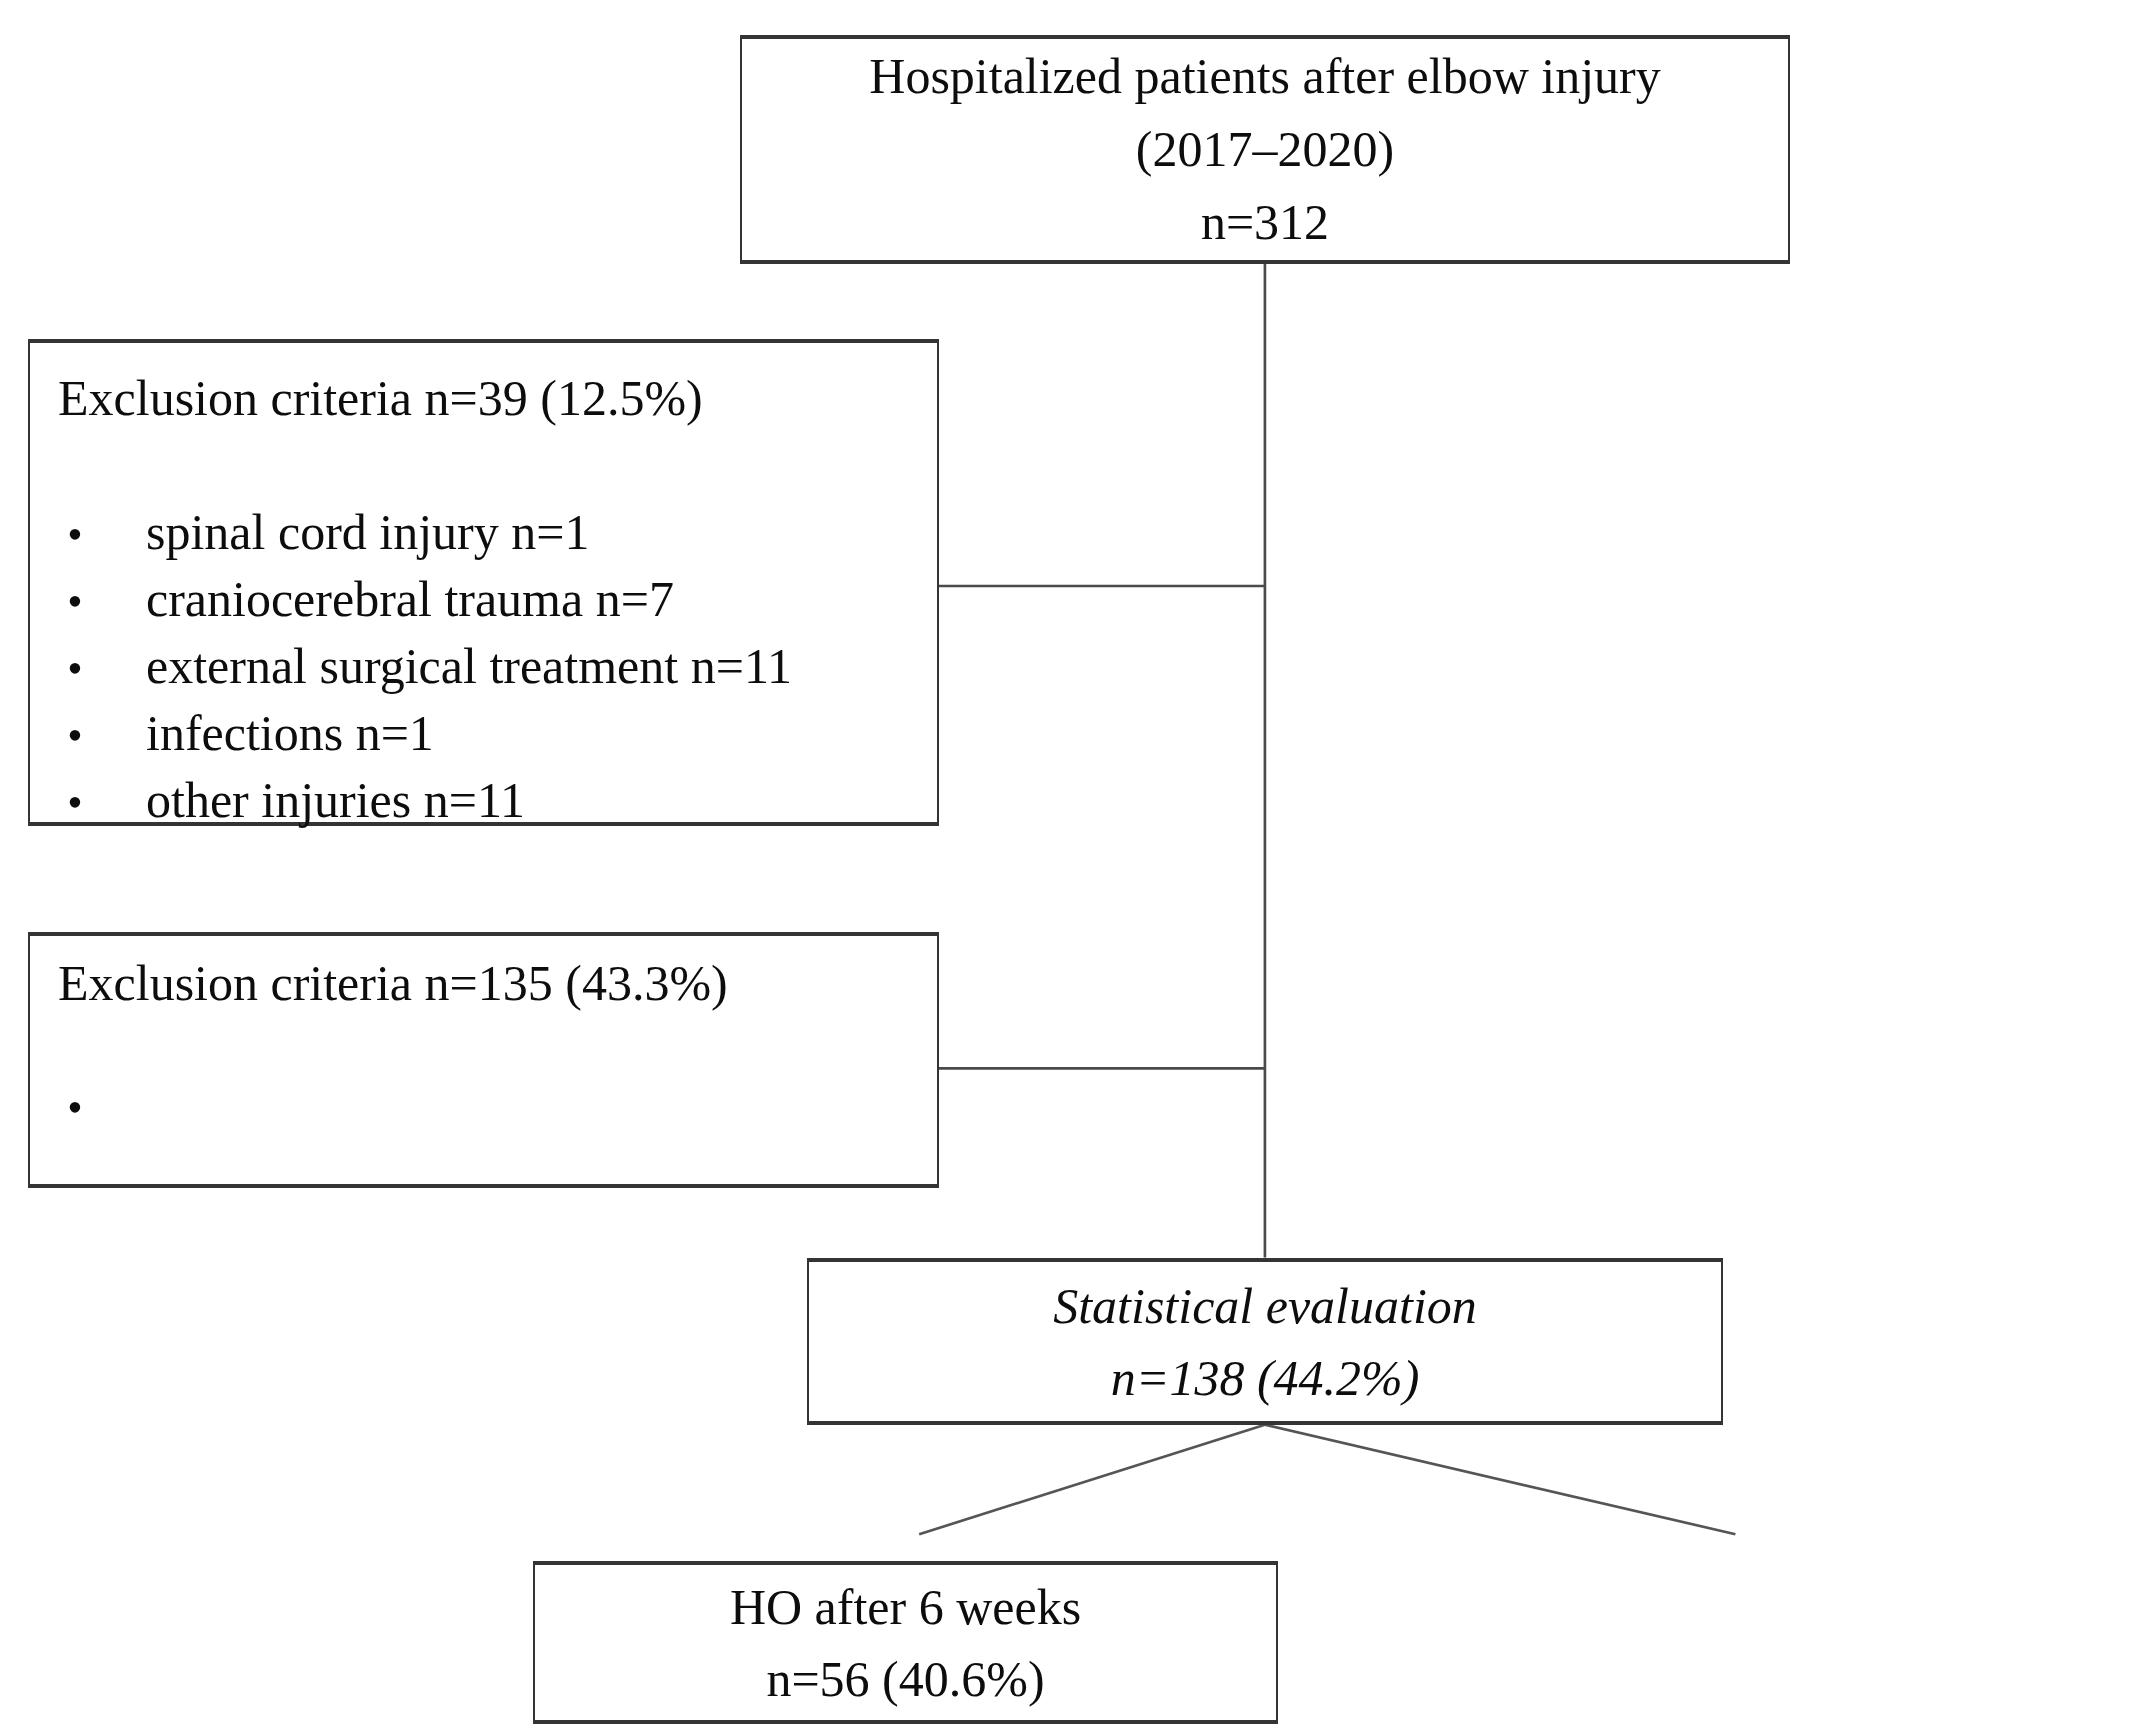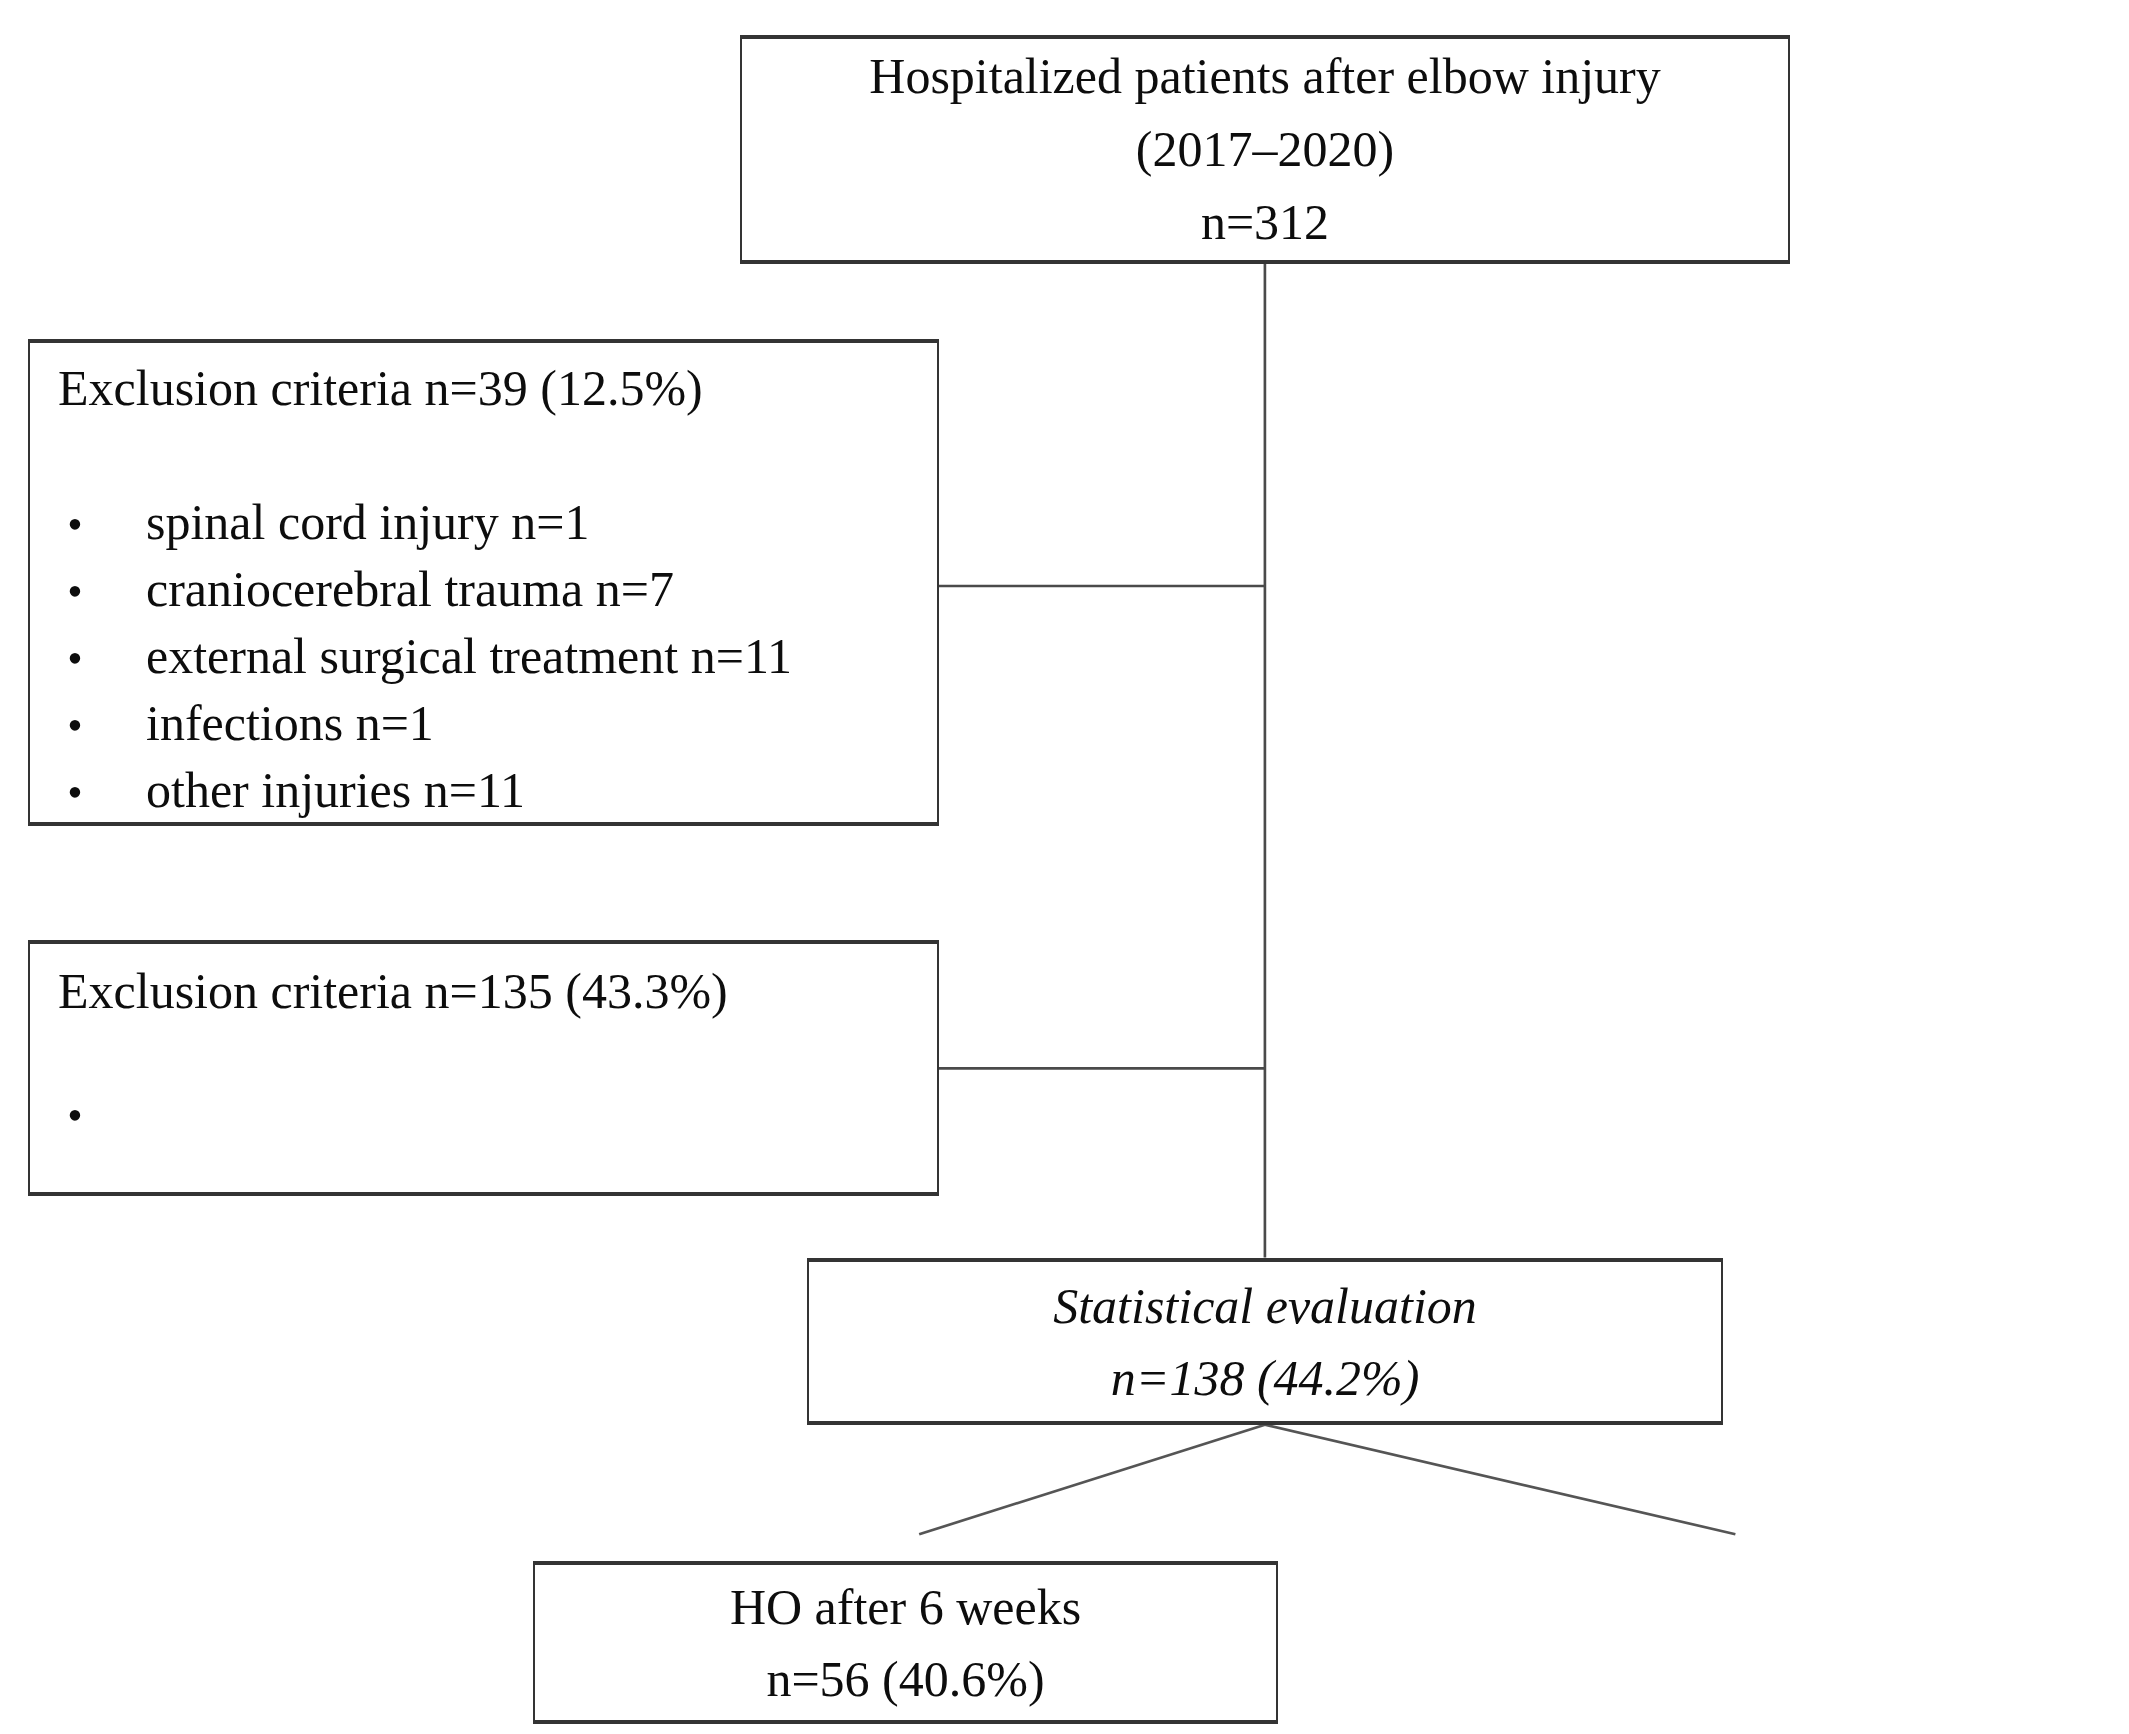--- a/index.html
+++ b/index.html
@@ -50,24 +50,24 @@
     font-size: 50px; line-height: 72px; margin-top: 26px;
   }
   .box-out-right {
     left: 1384px; top: 1535px; width: 717px; height: 163px;
     font-size: 50px; line-height: 72px;
   }
   .box-excl1 {
     left: 28px; top: 339px; width: 911px; height: 487px;
   }
   .box-excl2 {
-    left: 28px; top: 932px; width: 911px; height: 256px; margin-top: 8px;
+    left: 28px; top: 932px; width: 911px; height: 256px;
   }
   .excl-title {
-    margin-top: 13px;
+    margin-top: 23px;
     padding-left: 28px;
     font-size: 50px;
     line-height: 64px;
     white-space: nowrap;
   }
   .box-excl2 .excl-title {
     margin-top: 15.3px;
   }
   .bullet-list {
     list-style: none;

